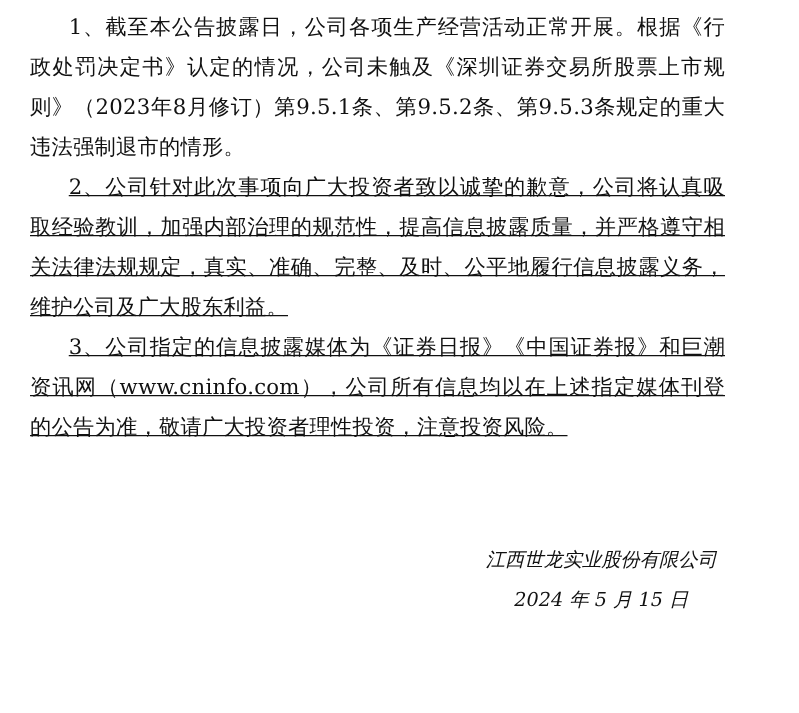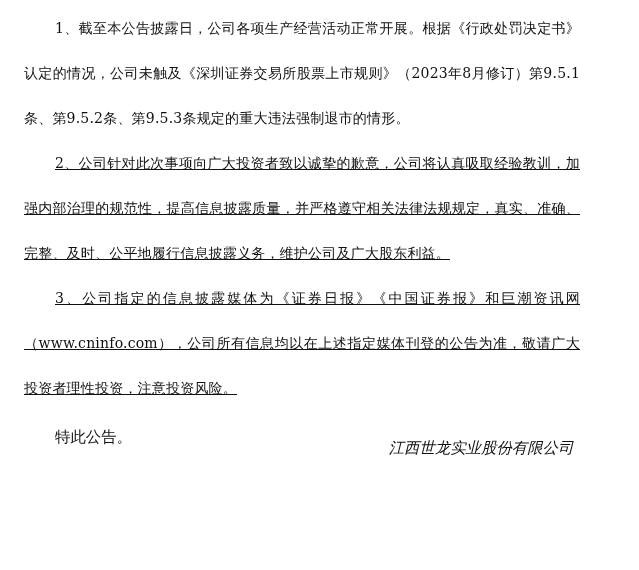--- a/index.html
+++ b/index.html
@@ -16,22 +16,22 @@
       color: #111111;
     }
     .doc {
       position: absolute;
       left: 24px;
       top: 6px;
       width: 556px;
     }
     .para {
       margin: 0;
-      font-size: 14px;
-      line-height: 45px;
+      font-size: 17px;
+      line-height: 32px;
       text-indent: 31px;
       text-align: justify;
       letter-spacing: 0.2px;
     }
     .para.gap {
       margin-top: 0px;
       text-decoration: underline;
     }
     .closing {
       margin-top: 10px;
@@ -57,18 +57,18 @@
       margin-left: 8px;
     }
   </style>
 </head>
 <body>
 
 <div class="doc">
   <p class="para">1、截至本公告披露日，公司各项生产经营活动正常开展。根据《行政处罚决定书》认定的情况，公司未触及《深圳证券交易所股票上市规则》（2023年8月修订）第9.5.1条、第9.5.2条、第9.5.3条规定的重大违法强制退市的情形。</p>
   <p class="para gap">2、公司针对此次事项向广大投资者致以诚挚的歉意，公司将认真吸取经验教训，加强内部治理的规范性，提高信息披露质量，并严格遵守相关法律法规规定，真实、准确、完整、及时、公平地履行信息披露义务，维护公司及广大股东利益。</p>
   <p class="para gap">3、公司指定的信息披露媒体为《证券日报》《中国证券报》和巨潮资讯网（www.cninfo.com），公司所有信息均以在上述指定媒体刊登的公告为准，敬请广大投资者理性投资，注意投资风险。</p>
-  <p class="closing">特此公告。</p>
 </div>
 
 <div class="signature">
   <span class="sig-line">江西世龙实业股份有限公司</span>
+  <span class="sig-line">2024 年 5 月 15 日</span>
 </div>
 
 </body></html>

